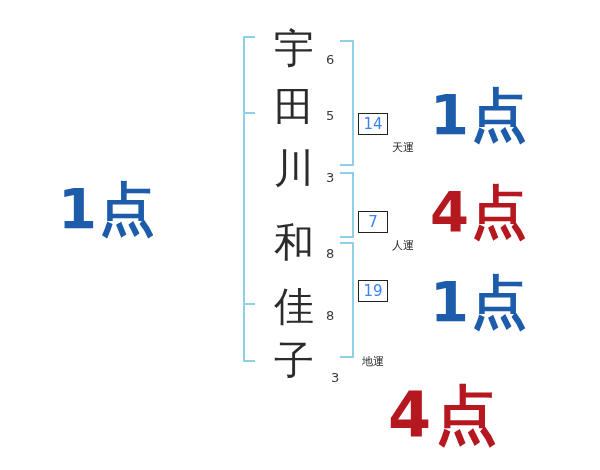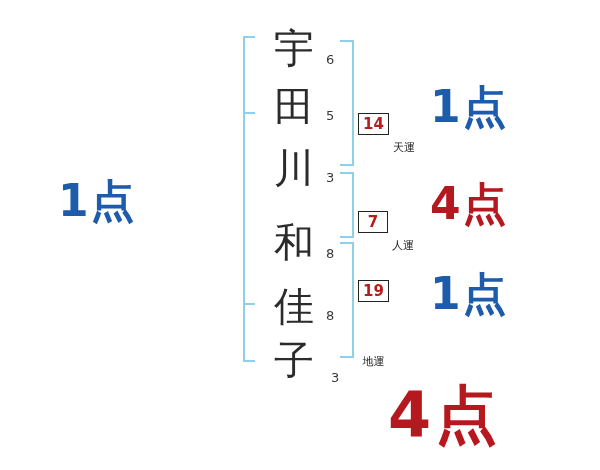--- a/index.html
+++ b/index.html
@@ -23,31 +23,31 @@
     position:absolute;left:326px;width:18px;font-size:13px;color:#3a3a3a;text-align:left;
   }
   
   .vline{position:absolute;width:2px;background:var(--bracket);}
   .hline{position:absolute;height:2px;background:var(--bracket);}
   
   .fgroup{position:absolute;display:flex;align-items:center;gap:4px;}
   .fbox{
     display:inline-block;border:1.5px solid #222;background:#fff;
     min-width:20px;padding:1px 4px;text-align:center;
-    font-size:15px;line-height:18px;color:#b91c1c;font-weight:bold;
+    font-size:15px;line-height:18px;color:#3b82f6;
   }
   .flabel{font-size:11px;color:#222;white-space:nowrap;margin-top:48px;}
   
   .score{
     position:absolute;font-weight:bold;letter-spacing:2px;
     font-family:"DejaVu Sans",sans-serif;white-space:nowrap;
   }
   .score.blue{color:var(--score-blue);}
   .score.red{color:var(--score-red);}
-  .score.mid{font-size:44px;}
+  .score.mid{font-size:56px;}
   .score.big{font-size:62px;letter-spacing:4px;}
 </style>
 </head>
 <body>
 
 <div class="canvas">
 
   <div class="nchar" style="top:26px;">宇</div>
   <div class="nchar" style="top:84px;">田</div>
   <div class="nchar" style="top:146px;">川</div>

